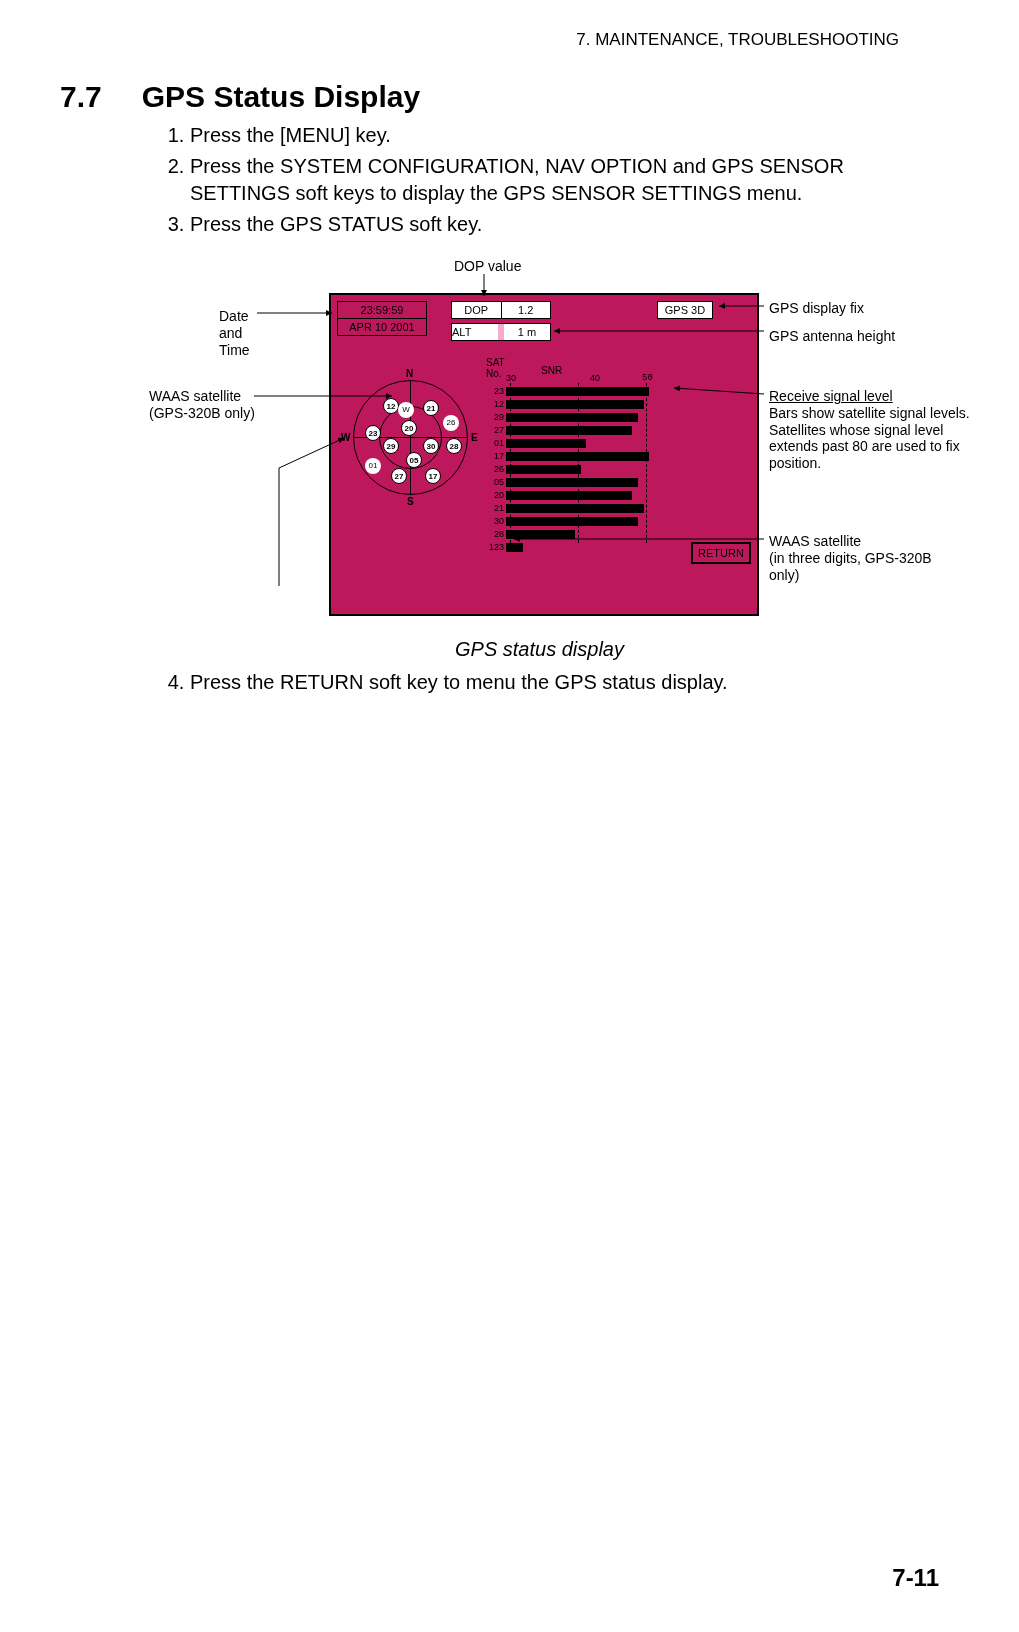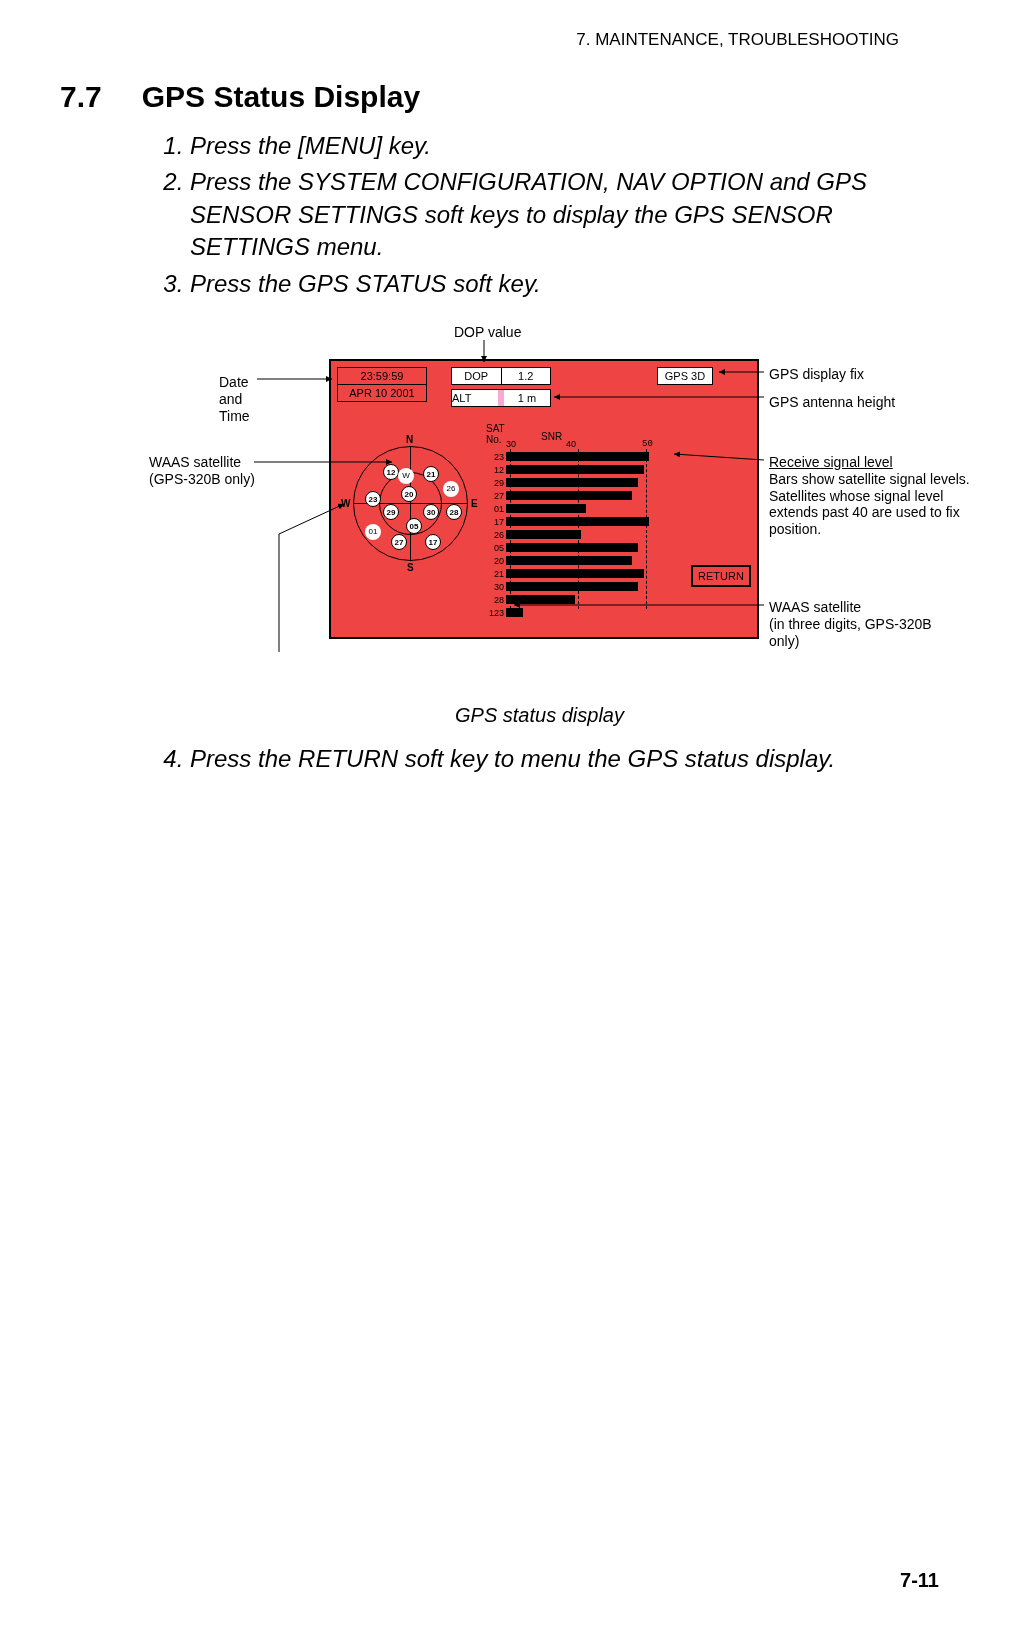--- a/index.html
+++ b/index.html
@@ -39,49 +39,48 @@
     font-weight: bold;
   }
   .para {
     margin-top: 12px;
     margin-left: 100px;
     font-size: 20px;
     line-height: 1.35;
     max-width: 760px;
   }
   ol.steps {
-    margin-top: 16px;
+    margin-top: 8px;
     margin-left: 100px;
     padding-left: 30px;
-    font-size: 24px;
+    font-size: 20px;
     line-height: 1.35;
     max-width: 760px;
-    font-style: italic;
   }
   ol.steps li { margin-bottom: 4px; }
   .figure-wrap {
     position: relative;
     margin-top: 20px;
     margin-left: 89px;
     height: 370px;
     font-size: 13px;
   }
   .callout {
     position: absolute;
     font-size: 14px;
     line-height: 1.2;
   }
   .display-box {
     position: absolute;
     left: 180px;
     top: 35px;
     width: 430px;
-    height: 280px;
+    height: 323px;
     border: 2px solid #000;
-    background: #ef4444;
+    background: #be185d;
   }
   .datetime-box {
     position: absolute;
     left: 6px;
     top: 6px;
     width: 90px;
     border: 1px solid #000;
     font-size: 11px;
     text-align: center;
   }
@@ -148,21 +147,21 @@
   .sat-caption {
     position:absolute;
     left: 120px; top: 330px;
     font-size: 14px;
     line-height:1.25;
   }
   .page-num {
     position:absolute;
     bottom: 40px;
     right: 80px;
-    font-size: 20px;
+    font-size: 24px;
     font-weight: bold;
   }
   svg.overlay { position:absolute; left:0; top:0; pointer-events:none; }
 </style>
 </head>
 <body>
 
 <div class="chapter-header">7. MAINTENANCE, TROUBLESHOOTING</div>
 
 <div class="section-wrap">
@@ -186,21 +185,21 @@
 and
 Time</div>
     <div class="callout" style="left:0px; top:130px; white-space:pre-line;">WAAS satellite
 (GPS-320B only)</div>
 
     <div class="callout" style="left:620px; top:42px;">GPS display fix</div>
     <div class="callout" style="left:620px; top:70px;">GPS antenna height</div>
     <div class="callout" style="left:620px; top:130px; width:210px;">
       <div style="text-decoration: none;" id="siglvl">
           <div style="text-decoration:underline;">Receive signal level</div>
-          <div>Bars show satellite signal levels. Satellites whose signal level extends past 40 are used to fix position.</div>
+          <div>Bars show satellite signal levels. Satellites whose signal level extends past 80 are used to fix position.</div>
         </div>
     </div>
     <div class="callout" style="left:620px; top:275px; white-space:pre-line;">WAAS satellite
 (in three digits, GPS-320B only)</div>
 
     <div class="display-box">
 
       <div class="datetime-box">
         <div>23:59:59</div>
         <div style="border-top:1px solid #000;">APR 10 2001</div>
@@ -217,21 +216,21 @@
       <div class="gps3d-box">GPS 3D</div>
 
       <div class="return-box">RETURN</div>
 
       <div class="sat-label" style="white-space:pre-line;">SAT
 No.</div>
       <div class="snr-label">SNR</div>
 
       <div class="snr-scale">
         <span style="left:0px;">30</span>
-        <span style="left:60px;">40</span>
+        <span style="left:84px;">40</span>
         <span style="left:136px;font-family:Liberation Mono, monospace;">50</span>
       </div>
 
       <div class="snr-grid">
         <div class="vline" style="left:4px;"></div>
         <div class="vline" style="left:72px;"></div>
         <div class="vline" style="left:140px;"></div>
       </div>
 
       <div class="bars" id="bars">

